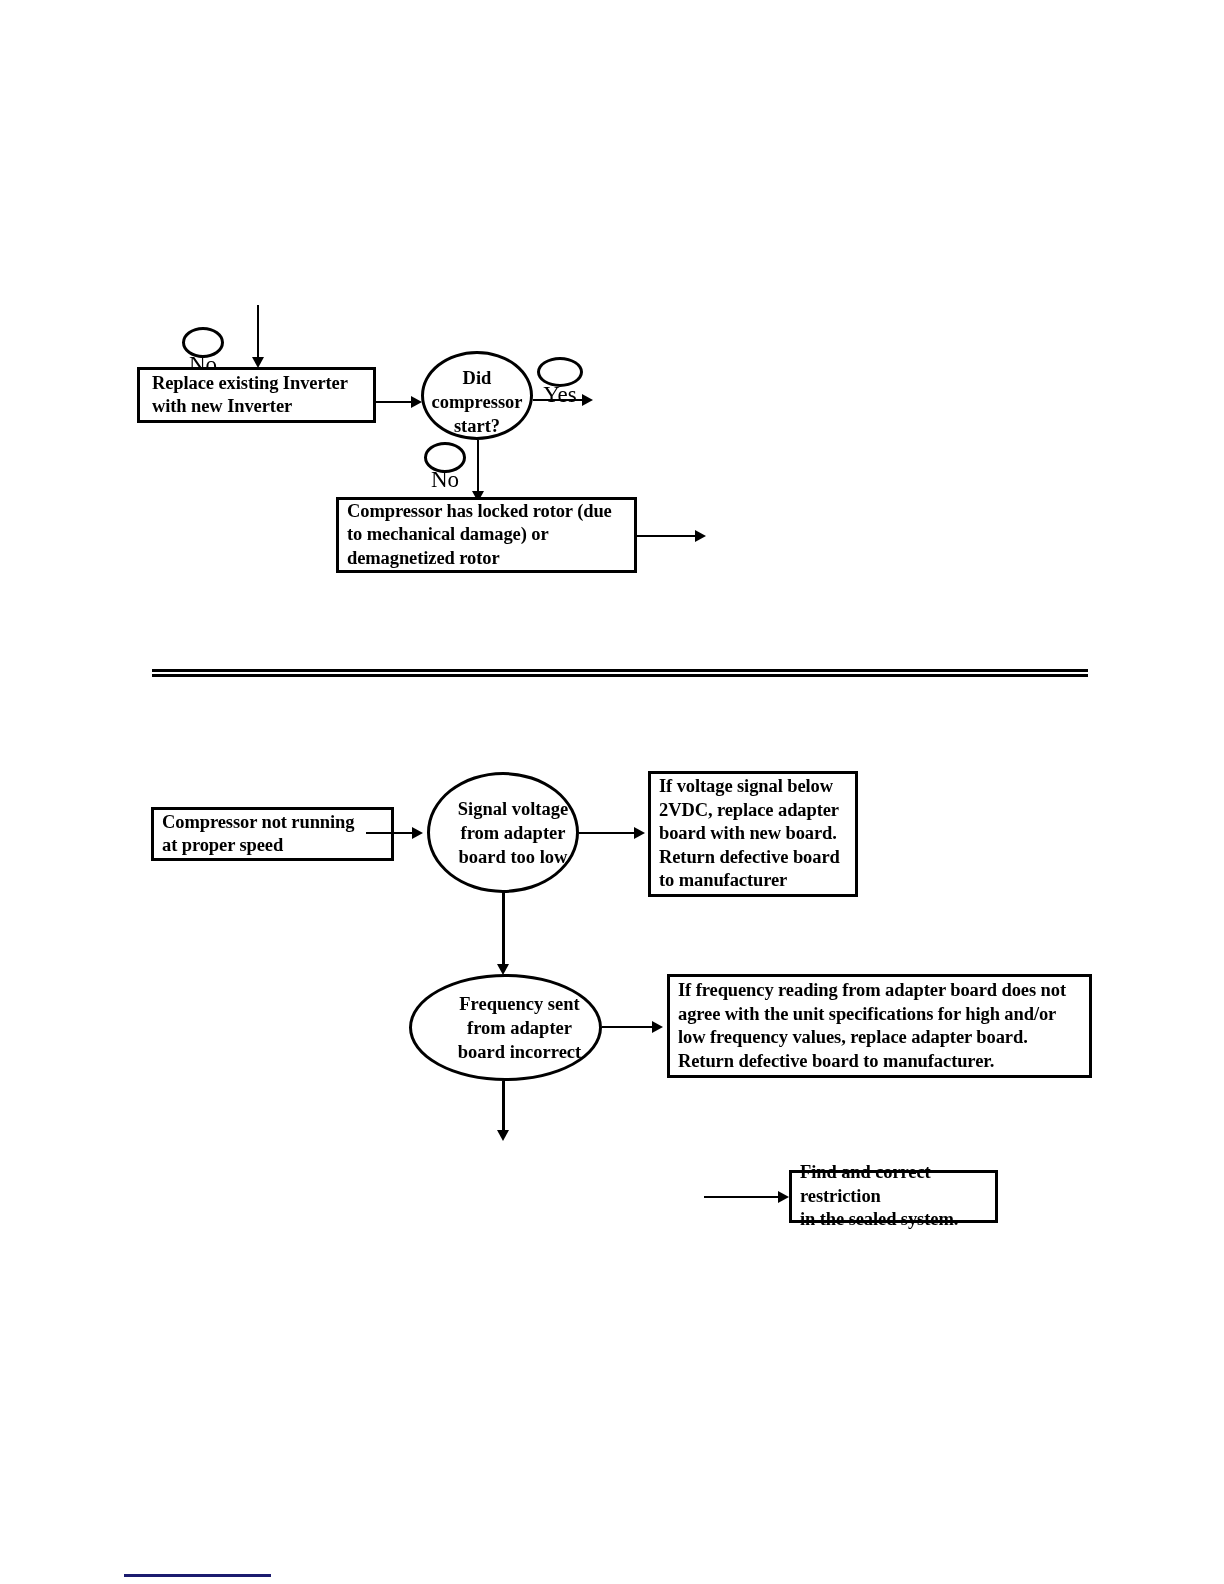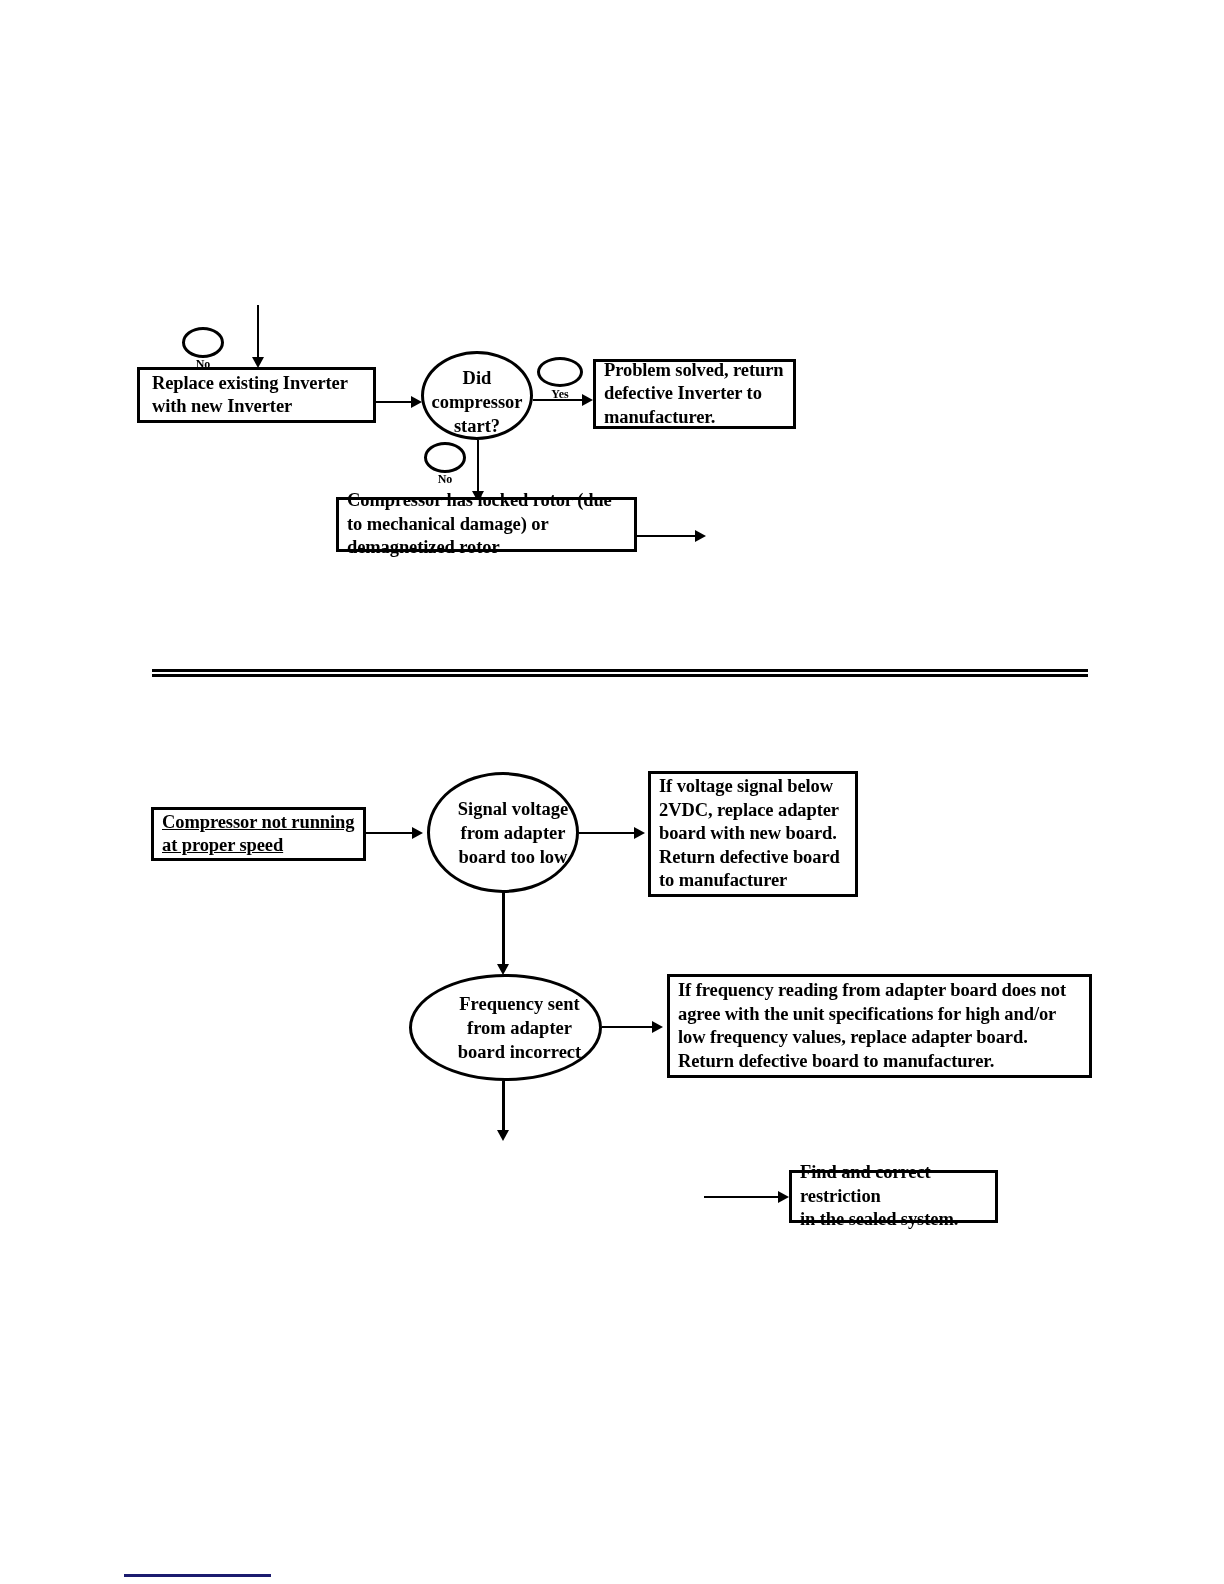--- a/index.html
+++ b/index.html
@@ -61,22 +61,22 @@
     position: absolute;
     box-sizing: border-box;
     border: 3px solid #000000;
     border-radius: 50%;
     background: #ffffff;
     display: flex;
     align-items: center;
     justify-content: center;
   }
   .bubble .txt {
-    font-weight: bold;
-    font-size: 12px;
+    font-weight: normal;
+    font-size: 23px;
     line-height: 17px;
     margin-top: 44px;
   }
 
   
   .conn { position: absolute; background: #000000; }
   .conn.h { height: 2px; }
   .conn.v { width: 2px; }
   .arrowhead {
     position: absolute;
@@ -134,46 +134,41 @@
 start?</span>
   </div>
 
   <div class="conn h" style="left:533px; top:399px; width:55px;"></div>
   <div class="arrowhead right" style="left:582px; top:394px;"></div>
 
   <div class="bubble" style="left:537px; top:357px; width:46px; height:30px;">
     <span class="txt">Yes</span>
   </div>
 
-  <div class="node box" style="left:593px; top:359px; width:203px; height:70px;">
-    <span class="txt">Problem solved, return
-defective Inverter to
-manufacturer.</span>
-  </div>
 
   <div class="conn v" style="left:477px; top:440px; height:55px;"></div>
   <div class="arrowhead down" style="left:472px; top:491px;"></div>
 
   <div class="bubble" style="left:424px; top:442px; width:42px; height:31px;">
     <span class="txt">No</span>
   </div>
 
-  <div class="node box" style="left:336px; top:497px; width:301px; height:55px;">
+  <div class="node box" style="left:336px; top:497px; width:301px; height:76px;">
     <span class="txt">Compressor has locked rotor (due
 to mechanical damage) or
 demagnetized rotor</span>
   </div>
 
   <div class="conn h" style="left:637px; top:535px; width:64px;"></div>
   <div class="arrowhead right" style="left:695px; top:530px;"></div>
 
 
   <div class="divider" style="left:152px; top:669px; width:936px;"></div>
 
-  <div class="node box" style="left:151px; top:807px; width:215px; height:54px;text-decoration:underline;">
+  <div class="node box" style="left:151px; top:807px; width:243px; height:54px;">
     <span class="txt">Compressor not running
 at proper speed</span>
   </div>
 
   <div class="conn h" style="left:366px; top:832px; width:53px;"></div>
   <div class="arrowhead right" style="left:412px; top:827px;"></div>
 
   <div class="node ellipse" style="left:427px; top:772px; width:152px; height:121px; padding-left:20px;">
     <span class="txt">Signal voltage
 from adapter

